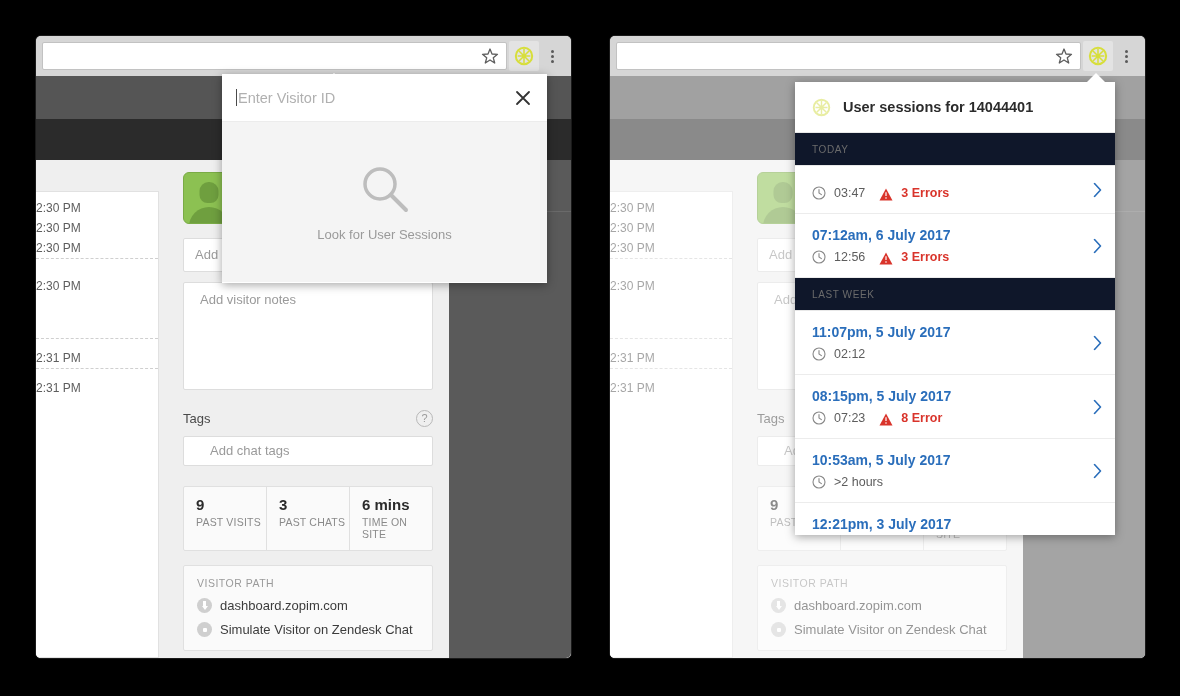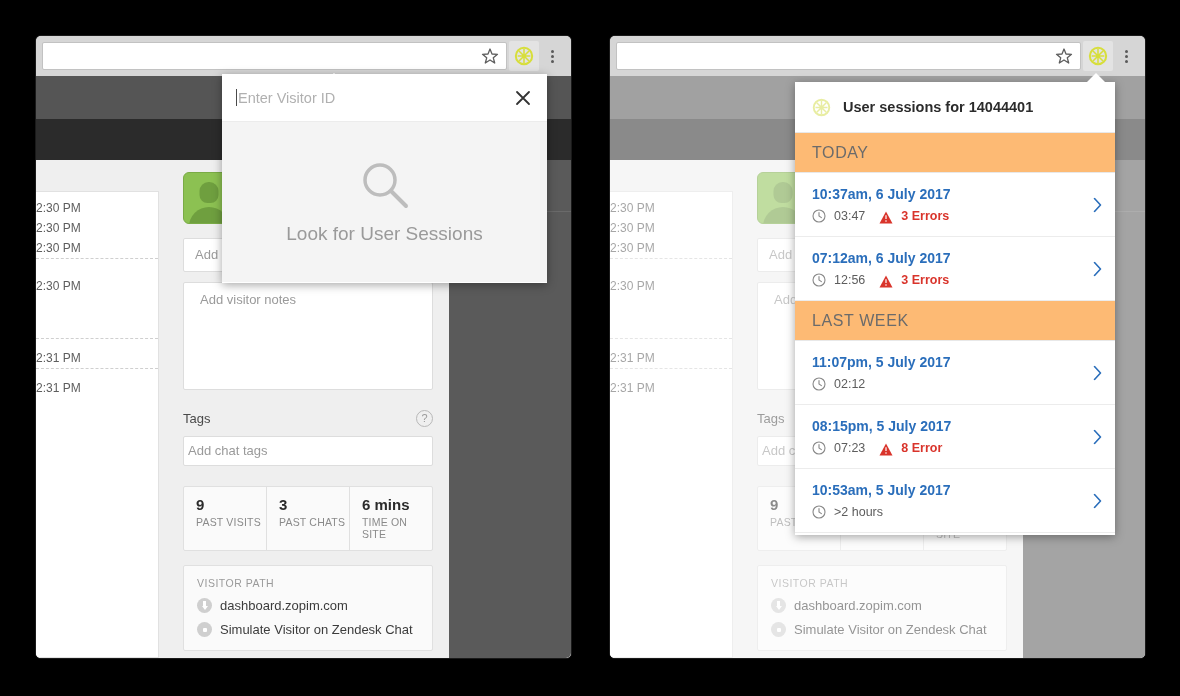--- a/index.html
+++ b/index.html
@@ -132,21 +132,21 @@
   .tags-label-row {
     margin-top: 20px;
     display: flex; align-items: center; justify-content: space-between;
   }
   .tags-label { font-size: 13px; color: #4a4a4a; }
   .help-icon {
     width: 17px; height: 17px; border-radius: 50%;
     border: 1px solid #b8b8b8; color: #9a9a9a;
     font-size: 11px; line-height: 15px; text-align: center;
   }
-  .field-tags { margin-top: 9px; height: 30px; padding: 6px 4px; }
+  .field-tags { margin-top: 9px; height: 30px; padding: 6px 26px; }
 
   .stats {
     margin-top: 20px;
     display: flex;
     background: #fafafa;
     border: 1px solid #e0e0e0;
     border-radius: 2px;
   }
   .stat { flex: 1 1 0; padding: 9px 0 10px 12px; border-left: 1px solid #e0e0e0; }
   .stat:first-child { border-left: none; }
@@ -238,36 +238,36 @@
     width: 1px; height: 17px; background: #4a4a4a; margin-right: 1px; flex: 0 0 auto;
   }
   .search-input-text { flex: 1 1 auto; font-size: 14.5px; color: #b0b0b0; }
   .close-x { width: 20px; height: 20px; flex: 0 0 auto; }
   .search-empty {
     height: 160px; background: #f4f4f4;
     display: flex; flex-direction: column;
     align-items: center; justify-content: center;
   }
   .mag { width: 52px; height: 52px; margin-bottom: 12px; }
-  .empty-text { font-size: 19px; color: #9a9a9a; }
+  .empty-text { font-size: 13px; color: #9a9a9a; }
 
   
   .popup-sessions { left: 795px; top: 74px; width: 320px; height: 453px; }
   .sess-head {
     height: 51px; display: flex; align-items: center; gap: 12px;
     padding: 0 17px;
     border-bottom: 1px solid #e8e8e8;
   }
   .sess-head-icon { width: 19px; height: 19px; flex: 0 0 auto; }
   .sess-head-title { font-size: 14.5px; font-weight: bold; color: #2b2b2b; }
   .sess-group {
-    background: #fdba74;
+    background: #0f172a;
     border-bottom: 1px solid #e8e8e8;
     padding: 11px 17px 10px 17px;
-    font-size: 16px;
+    font-size: 10px;
     color: #6b6b6b;
     letter-spacing: .6px;
   }
   .sess-item {
     position: relative;
     padding: 13px 30px 13px 17px;
     border-bottom: 1px solid #ececec;
   }
   .sess-time { font-size: 14px; font-weight: bold; color: #2a6ebb; }
   .sess-meta { margin-top: 7px; display: flex; align-items: center; gap: 8px; }
@@ -533,21 +533,20 @@
           </svg>
         </span>
         <span class="sess-head-title">User sessions for 14044401</span>
       </div>
 
       <div class="sess-clip">
 
         <div class="sess-group">TODAY</div>
 
         <div class="sess-item">
-          <div class="sess-time">10:37am, 6 July 2017</div>
           <div class="sess-meta">
             <span class="clock-icon">
               <svg viewBox="0 0 14 14" width="14" height="14">
                   <circle cx="7" cy="7" r="6" fill="none" stroke="#888" stroke-width="1.1"></circle>
                   <path d="M7 3.5 V7 L9.4 8.6" stroke="#888" stroke-width="1.1" fill="none" stroke-linecap="round"></path>
                 </svg>
             </span>
             <span class="sess-dur">03:47</span>
             <span class="warn-icon">
               <svg viewBox="0 0 14 13" width="14" height="13">

